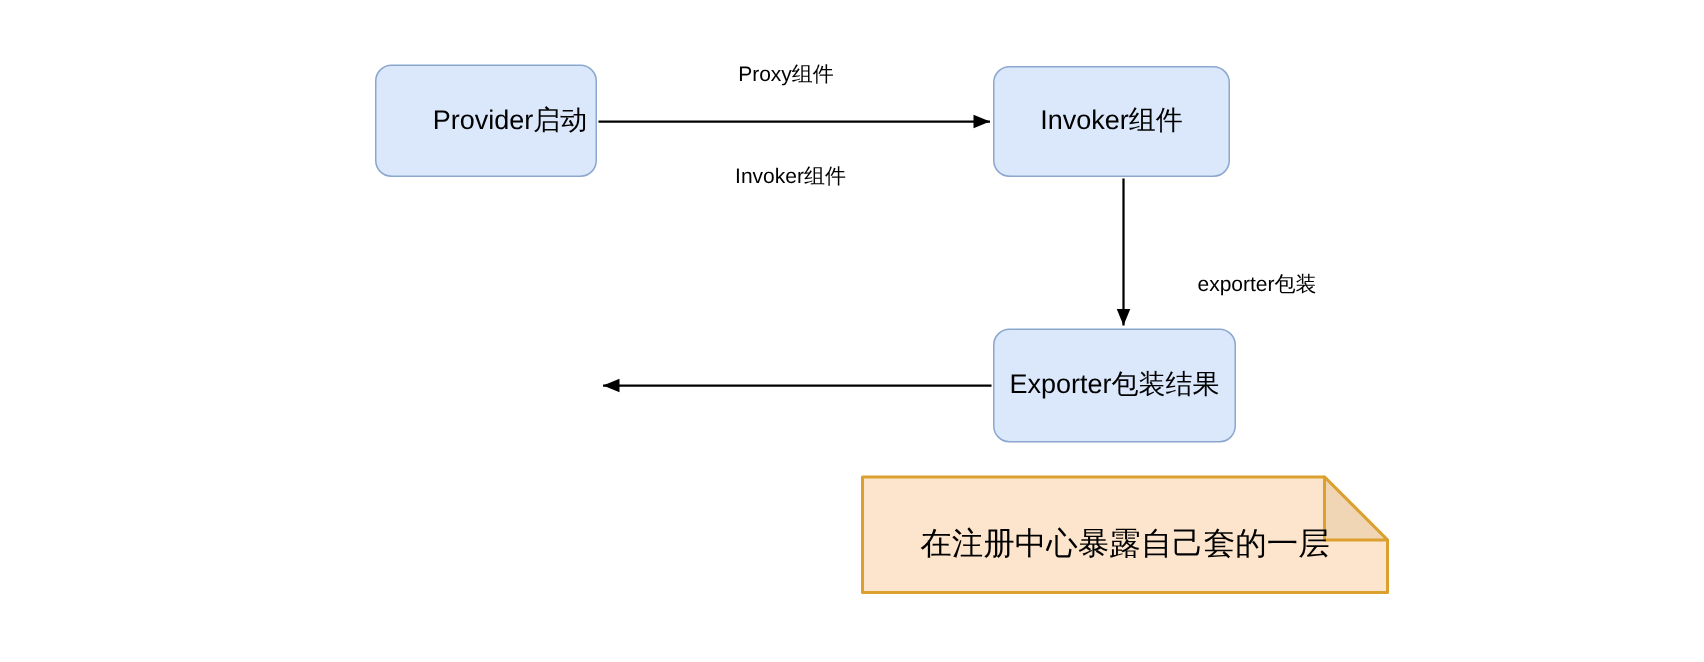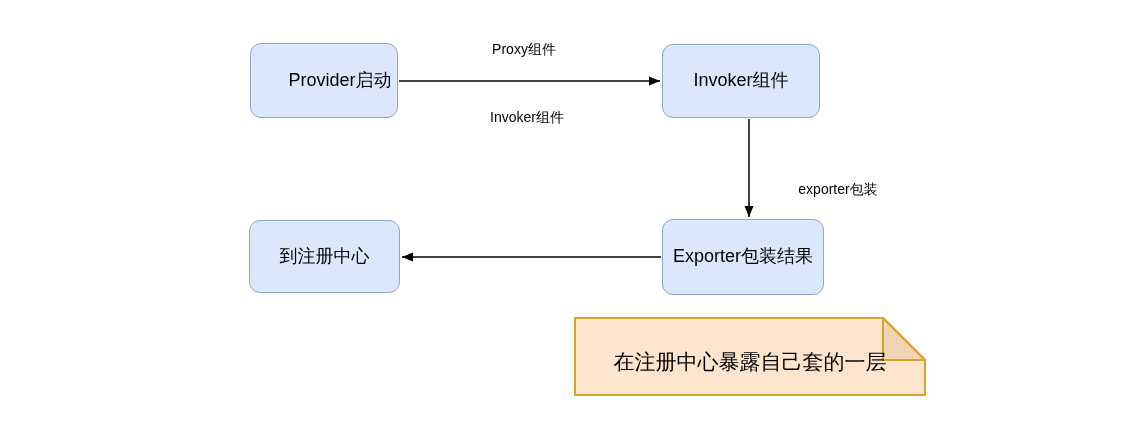--- a/index.html
+++ b/index.html
@@ -109,21 +109,20 @@
     <polygon class="note-body" points="575,318 883,318 925,360 925,395 575,395"></polygon>
     <polygon class="note-fold" points="883,318 883,360 925,360"></polygon>
   </svg>
 
   <div class="node" id="node-provider">Provider启动</div>
 
   <div class="node" id="node-invoker">Invoker组件</div>
 
   <div class="node" id="node-exporter">Exporter包装结果</div>
 
-  <div class="node" id="node-registry">到注册中心</div>
 
   <div class="edge-label" id="label-proxy">Proxy组件</div>
 
   <div class="edge-label" id="label-protocol">Invoker组件</div>
 
   <div class="edge-label" id="label-exporter-wrap">exporter包装</div>
 
 
   <div class="note-text">在注册中心暴露自己套的一层</div>
 

